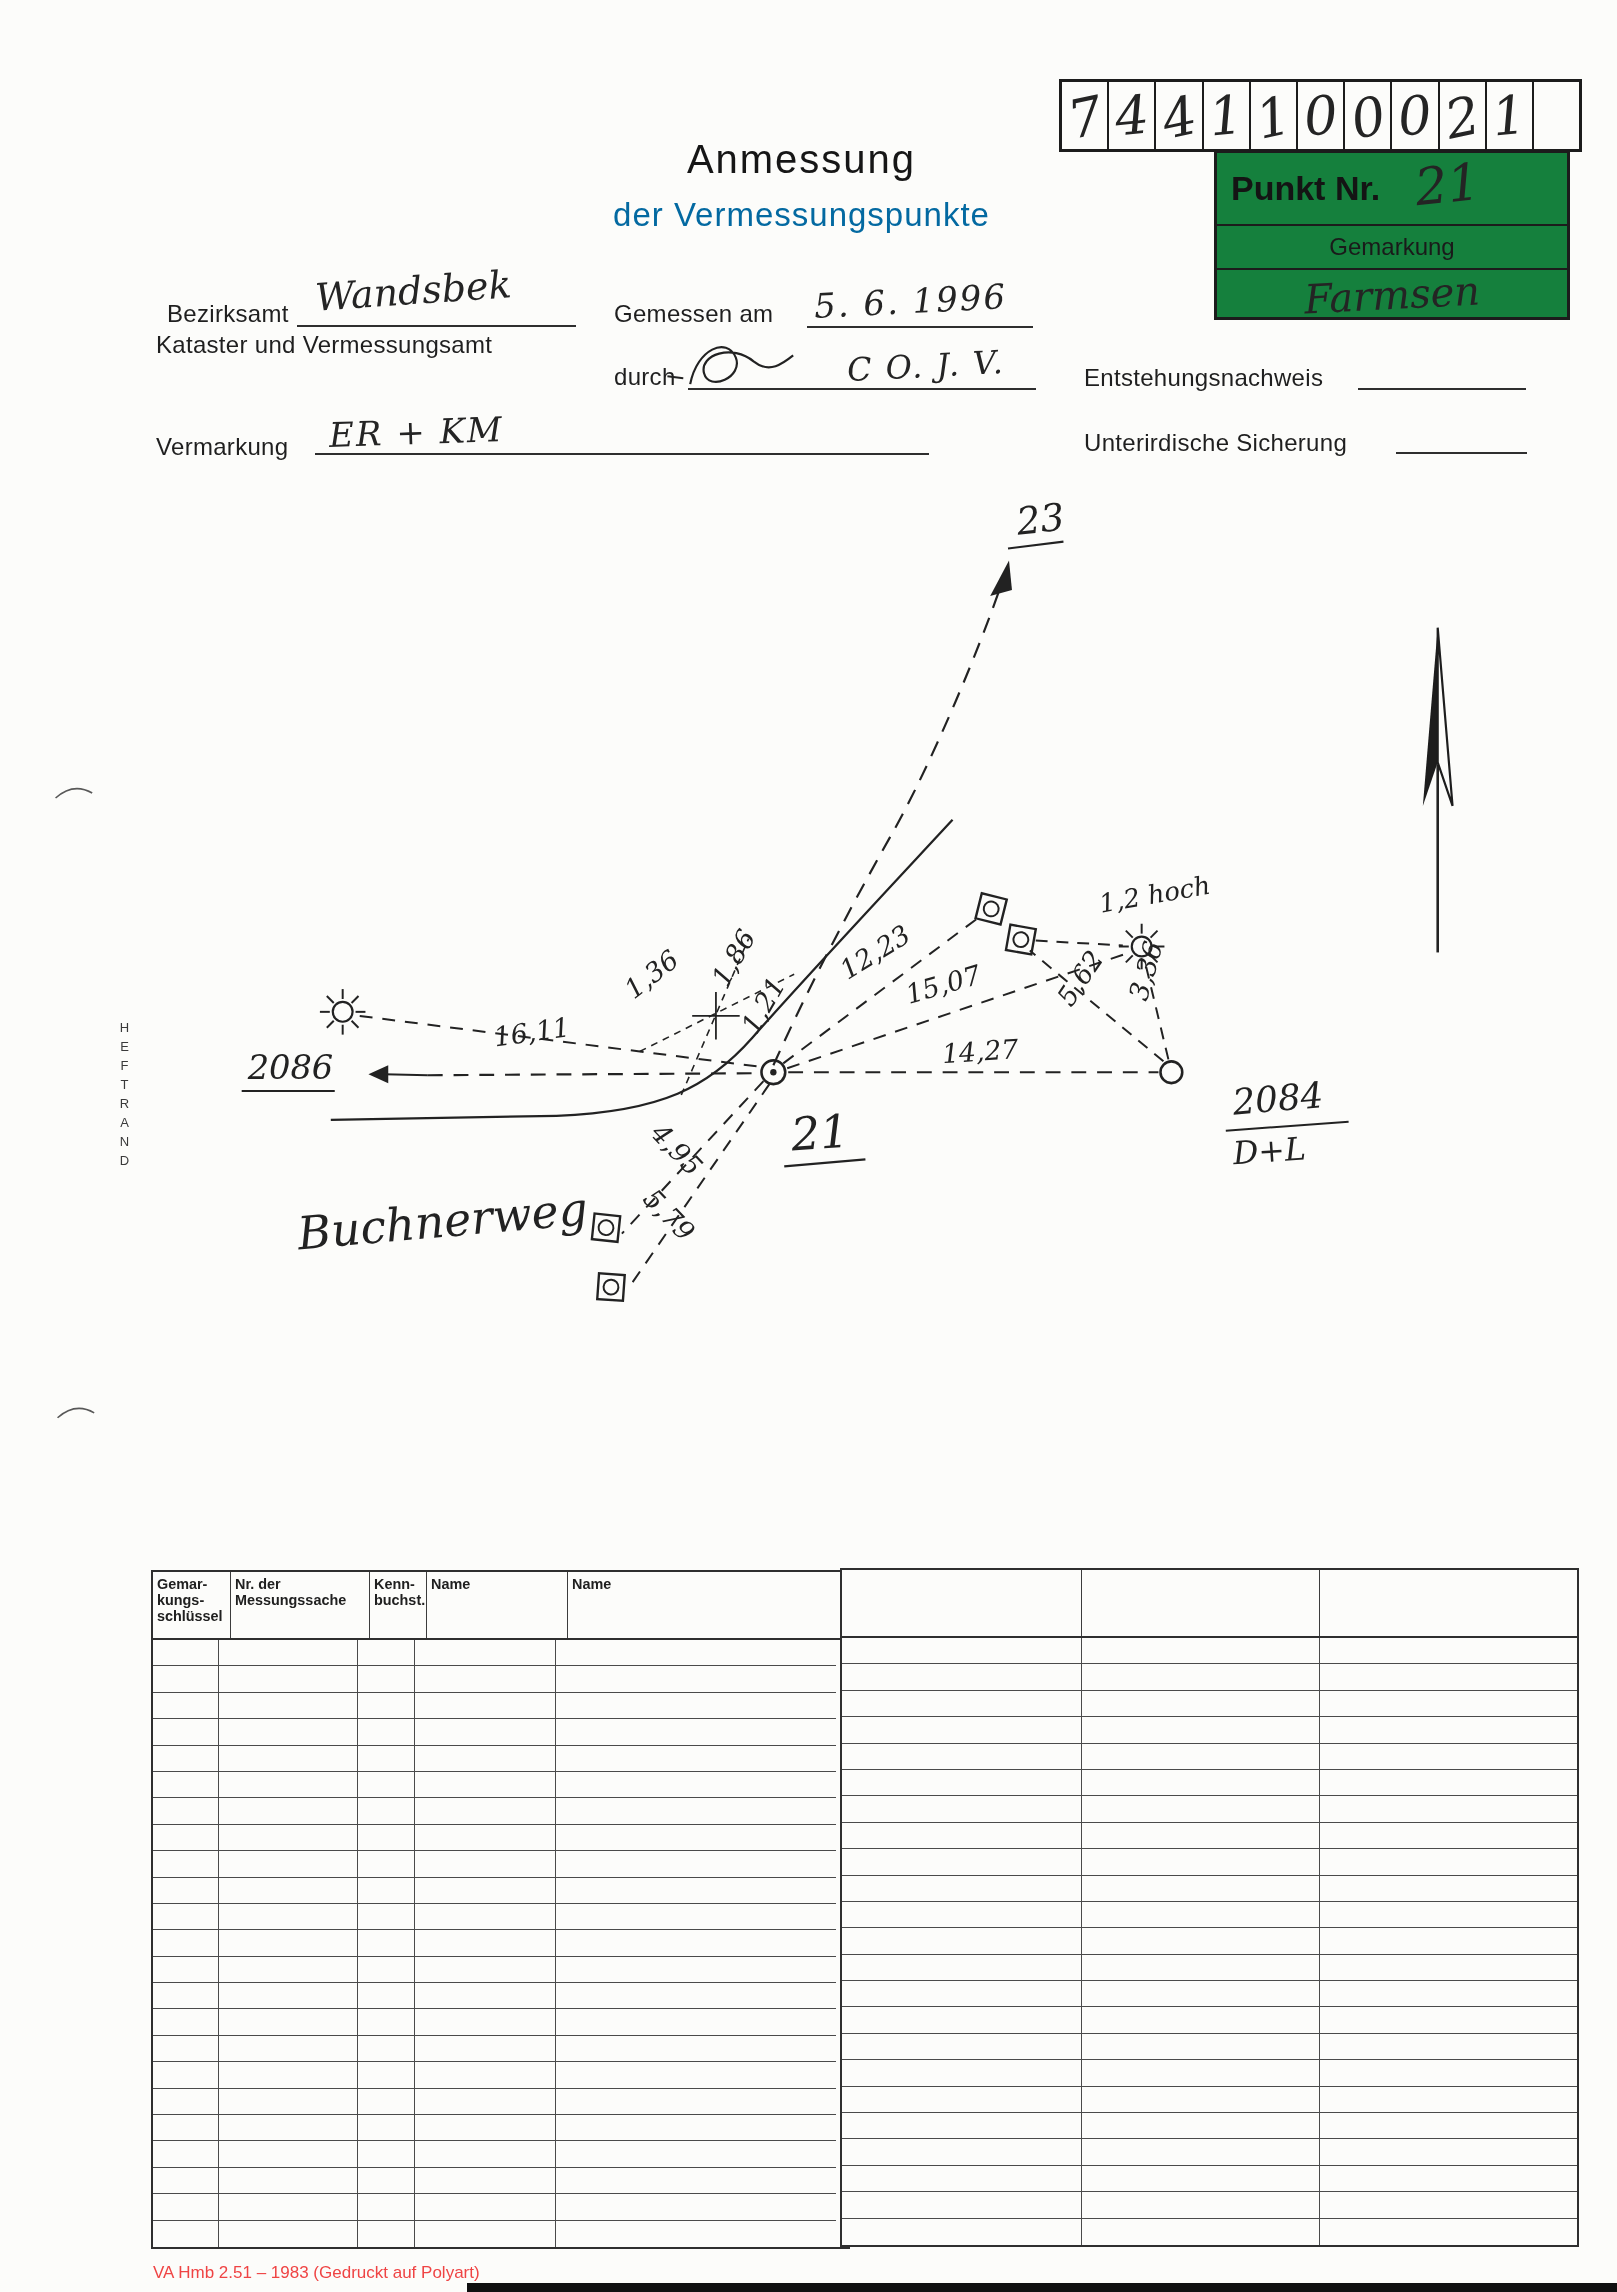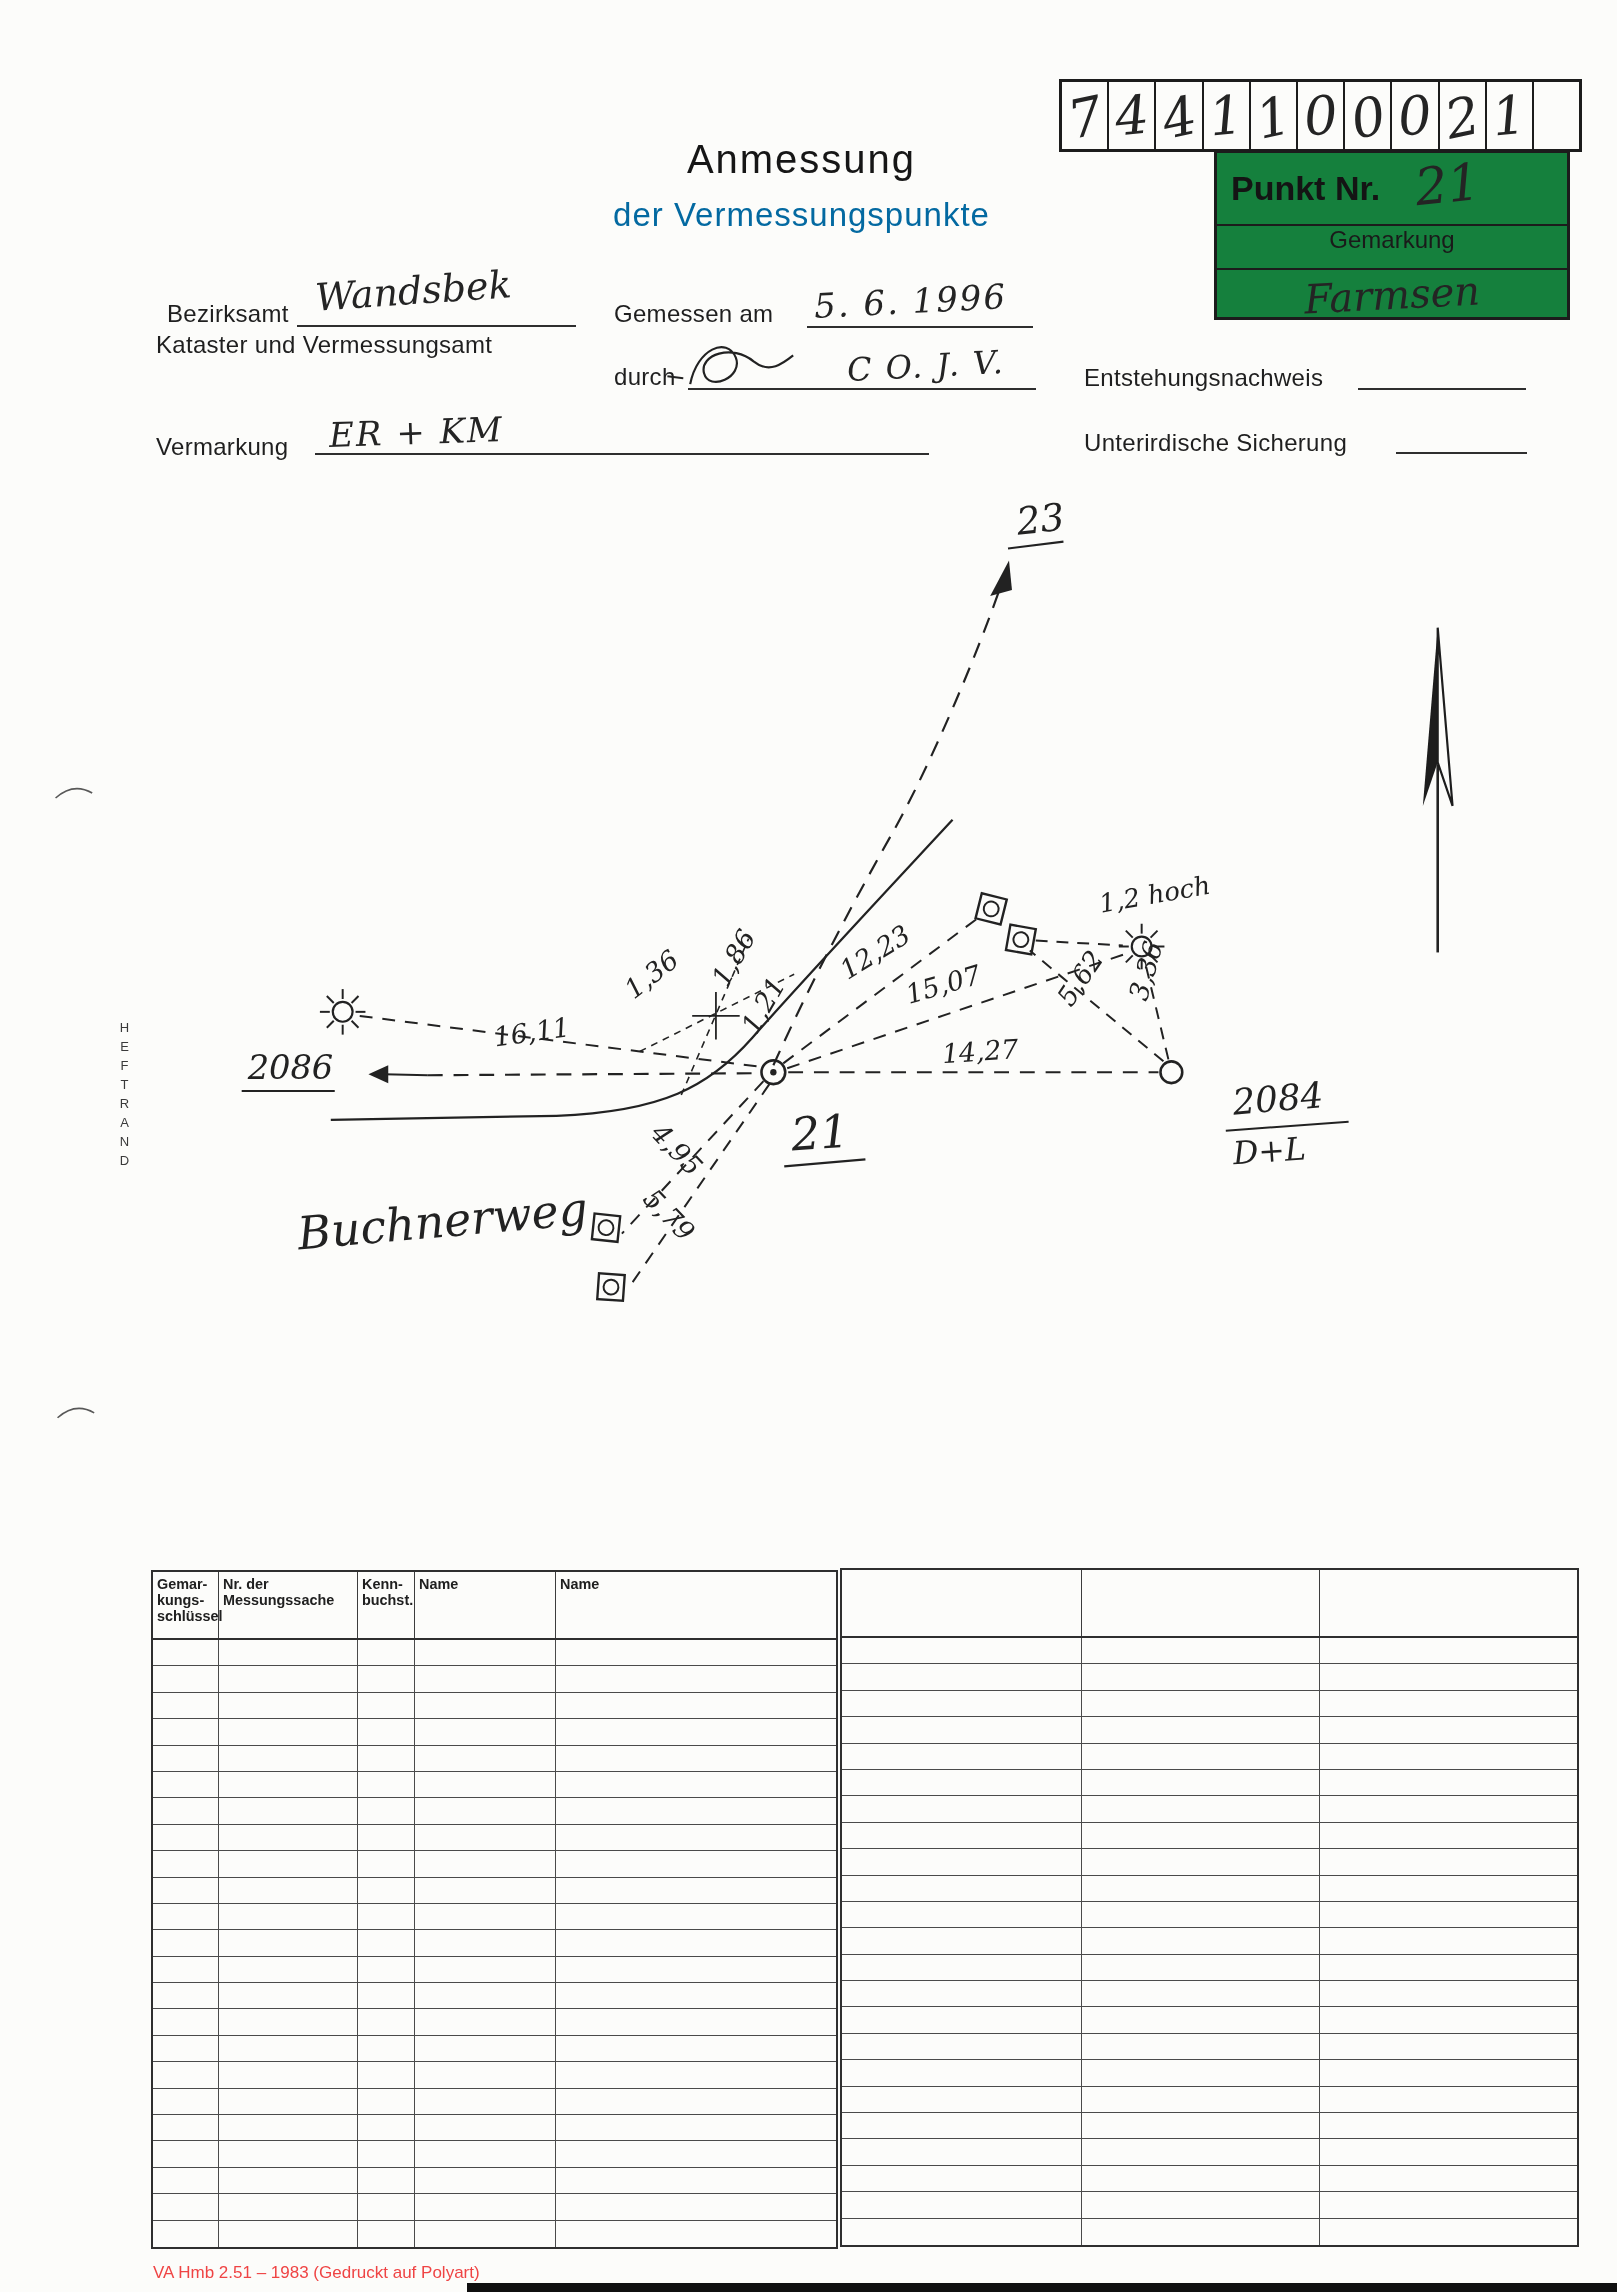--- a/index.html
+++ b/index.html
@@ -26,21 +26,21 @@
   .digit-cell:last-child{border-right:none;}
   .digit-cell span{font-size:53px;line-height:1;transform:rotate(-6deg);}
   .digit-cell:nth-child(odd) span{transform:rotate(-12deg) translateY(2px);}
 
   
   .punkt-box{left:1214px;top:150px;width:350px;height:164px;border:3px solid #1c1c1c;background:#15803d;}
   .punkt-row{position:relative;height:71px;border-bottom:2px solid #1c1c1c;}
   .punkt-label{position:absolute;left:14px;top:16px;font-size:34px;font-weight:600;color:#141414;}
   .punkt-value{position:absolute;left:198px;top:2px;font-size:51px;transform:rotate(-6deg);}
   .gemarkung-row{position:relative;height:42px;border-bottom:2px solid #1c1c1c;text-align:center;}
-  .gemarkung-label{font-size:24px;color:#1a1a1a;}
+  .gemarkung-label{font-size:24px;padding-top:7px;color:#1a1a1a;}
   .gemarkung-value{position:relative;display:block;text-align:center;font-size:40px;margin-top:2px;transform:rotate(-3deg);}
 
   
   .heftrand{left:117px;top:1020px;writing-mode:vertical-rl;text-orientation:upright;font-size:13px;letter-spacing:4px;color:#3a3a3a;}
 
   
   .tbl{position:absolute;border:2px solid #2f2f2f;background:#fcfcfa;}
   .thead{display:flex;height:66px;border-bottom:2px solid #2f2f2f;}
   .th{box-sizing:border-box;border-right:1px solid #3c3c3c;font-size:14.4px;font-weight:600;line-height:1.12;padding:4px 4px;white-space:pre-line;color:#202020;}
   .th:last-child{border-right:none;}
@@ -257,21 +257,21 @@
     <text class="sk-hw" x="918" y="1014" font-size="27" transform="rotate(-16 918 1014)">15,07</text>
     <text class="sk-hw" x="952" y="1074" font-size="27" transform="rotate(-4 952 1074)">14,27</text>
     <text class="sk-hw" x="1082" y="1018" font-size="27" transform="rotate(-56 1082 1018)">5,62</text>
     <text class="sk-hw" x="1158" y="1012" font-size="27" transform="rotate(-74 1158 1012)">3,36</text>
     <text class="sk-hw" x="656" y="1146" font-size="27" transform="rotate(46 656 1146)">4,95</text>
     <text class="sk-hw" x="648" y="1212" font-size="27" transform="rotate(46 648 1212)">5,79</text>
   </svg>
 
   <div class="tbl t5" style="left:151px;top:1570px;">
     <div class="thead">
-      <div class="th" style="width:66px;">Gemar-
+      <div class="th" style="width:78px;">Gemar-
 kungs-
 schlüssel</div>
       <div class="th" style="width:139px;">Nr. der
 Messungssache</div>
       <div class="th" style="width:57px;">Kenn-
 buchst.</div>
       <div class="th" style="width:141px;">Name</div>
       <div class="th" style="width:280px;">Name</div>
     </div>
     <div class="tbody">

